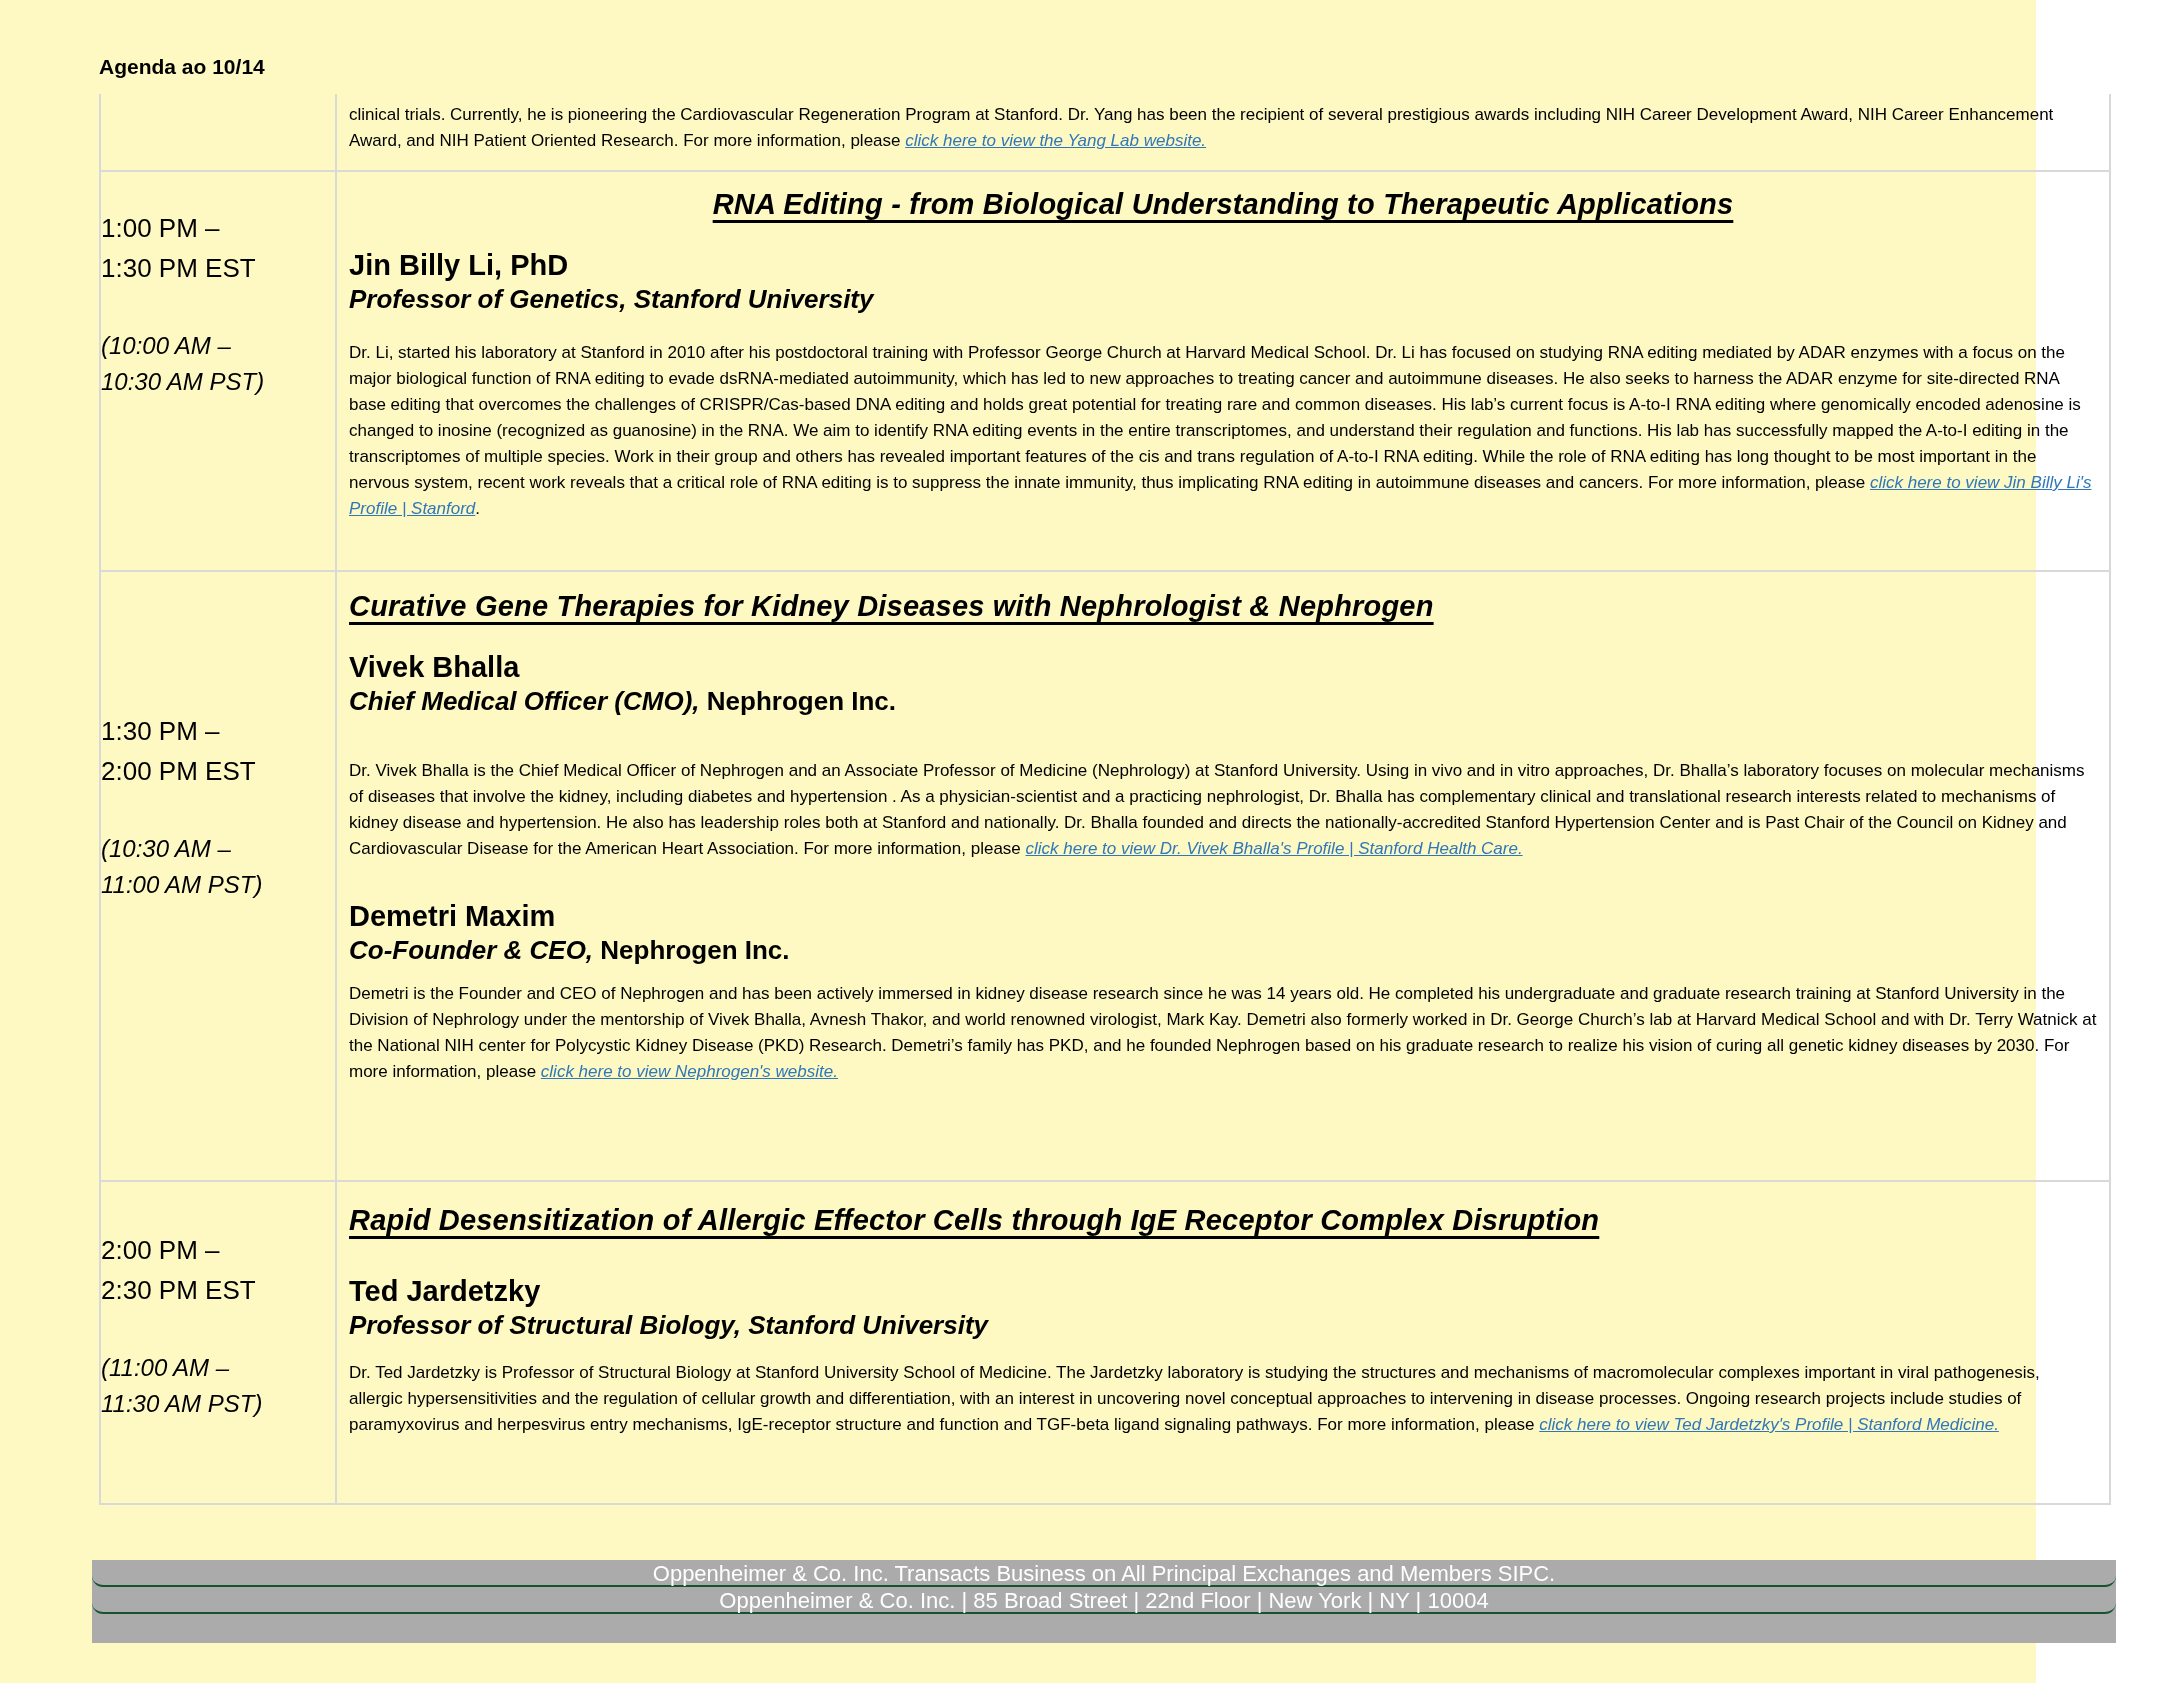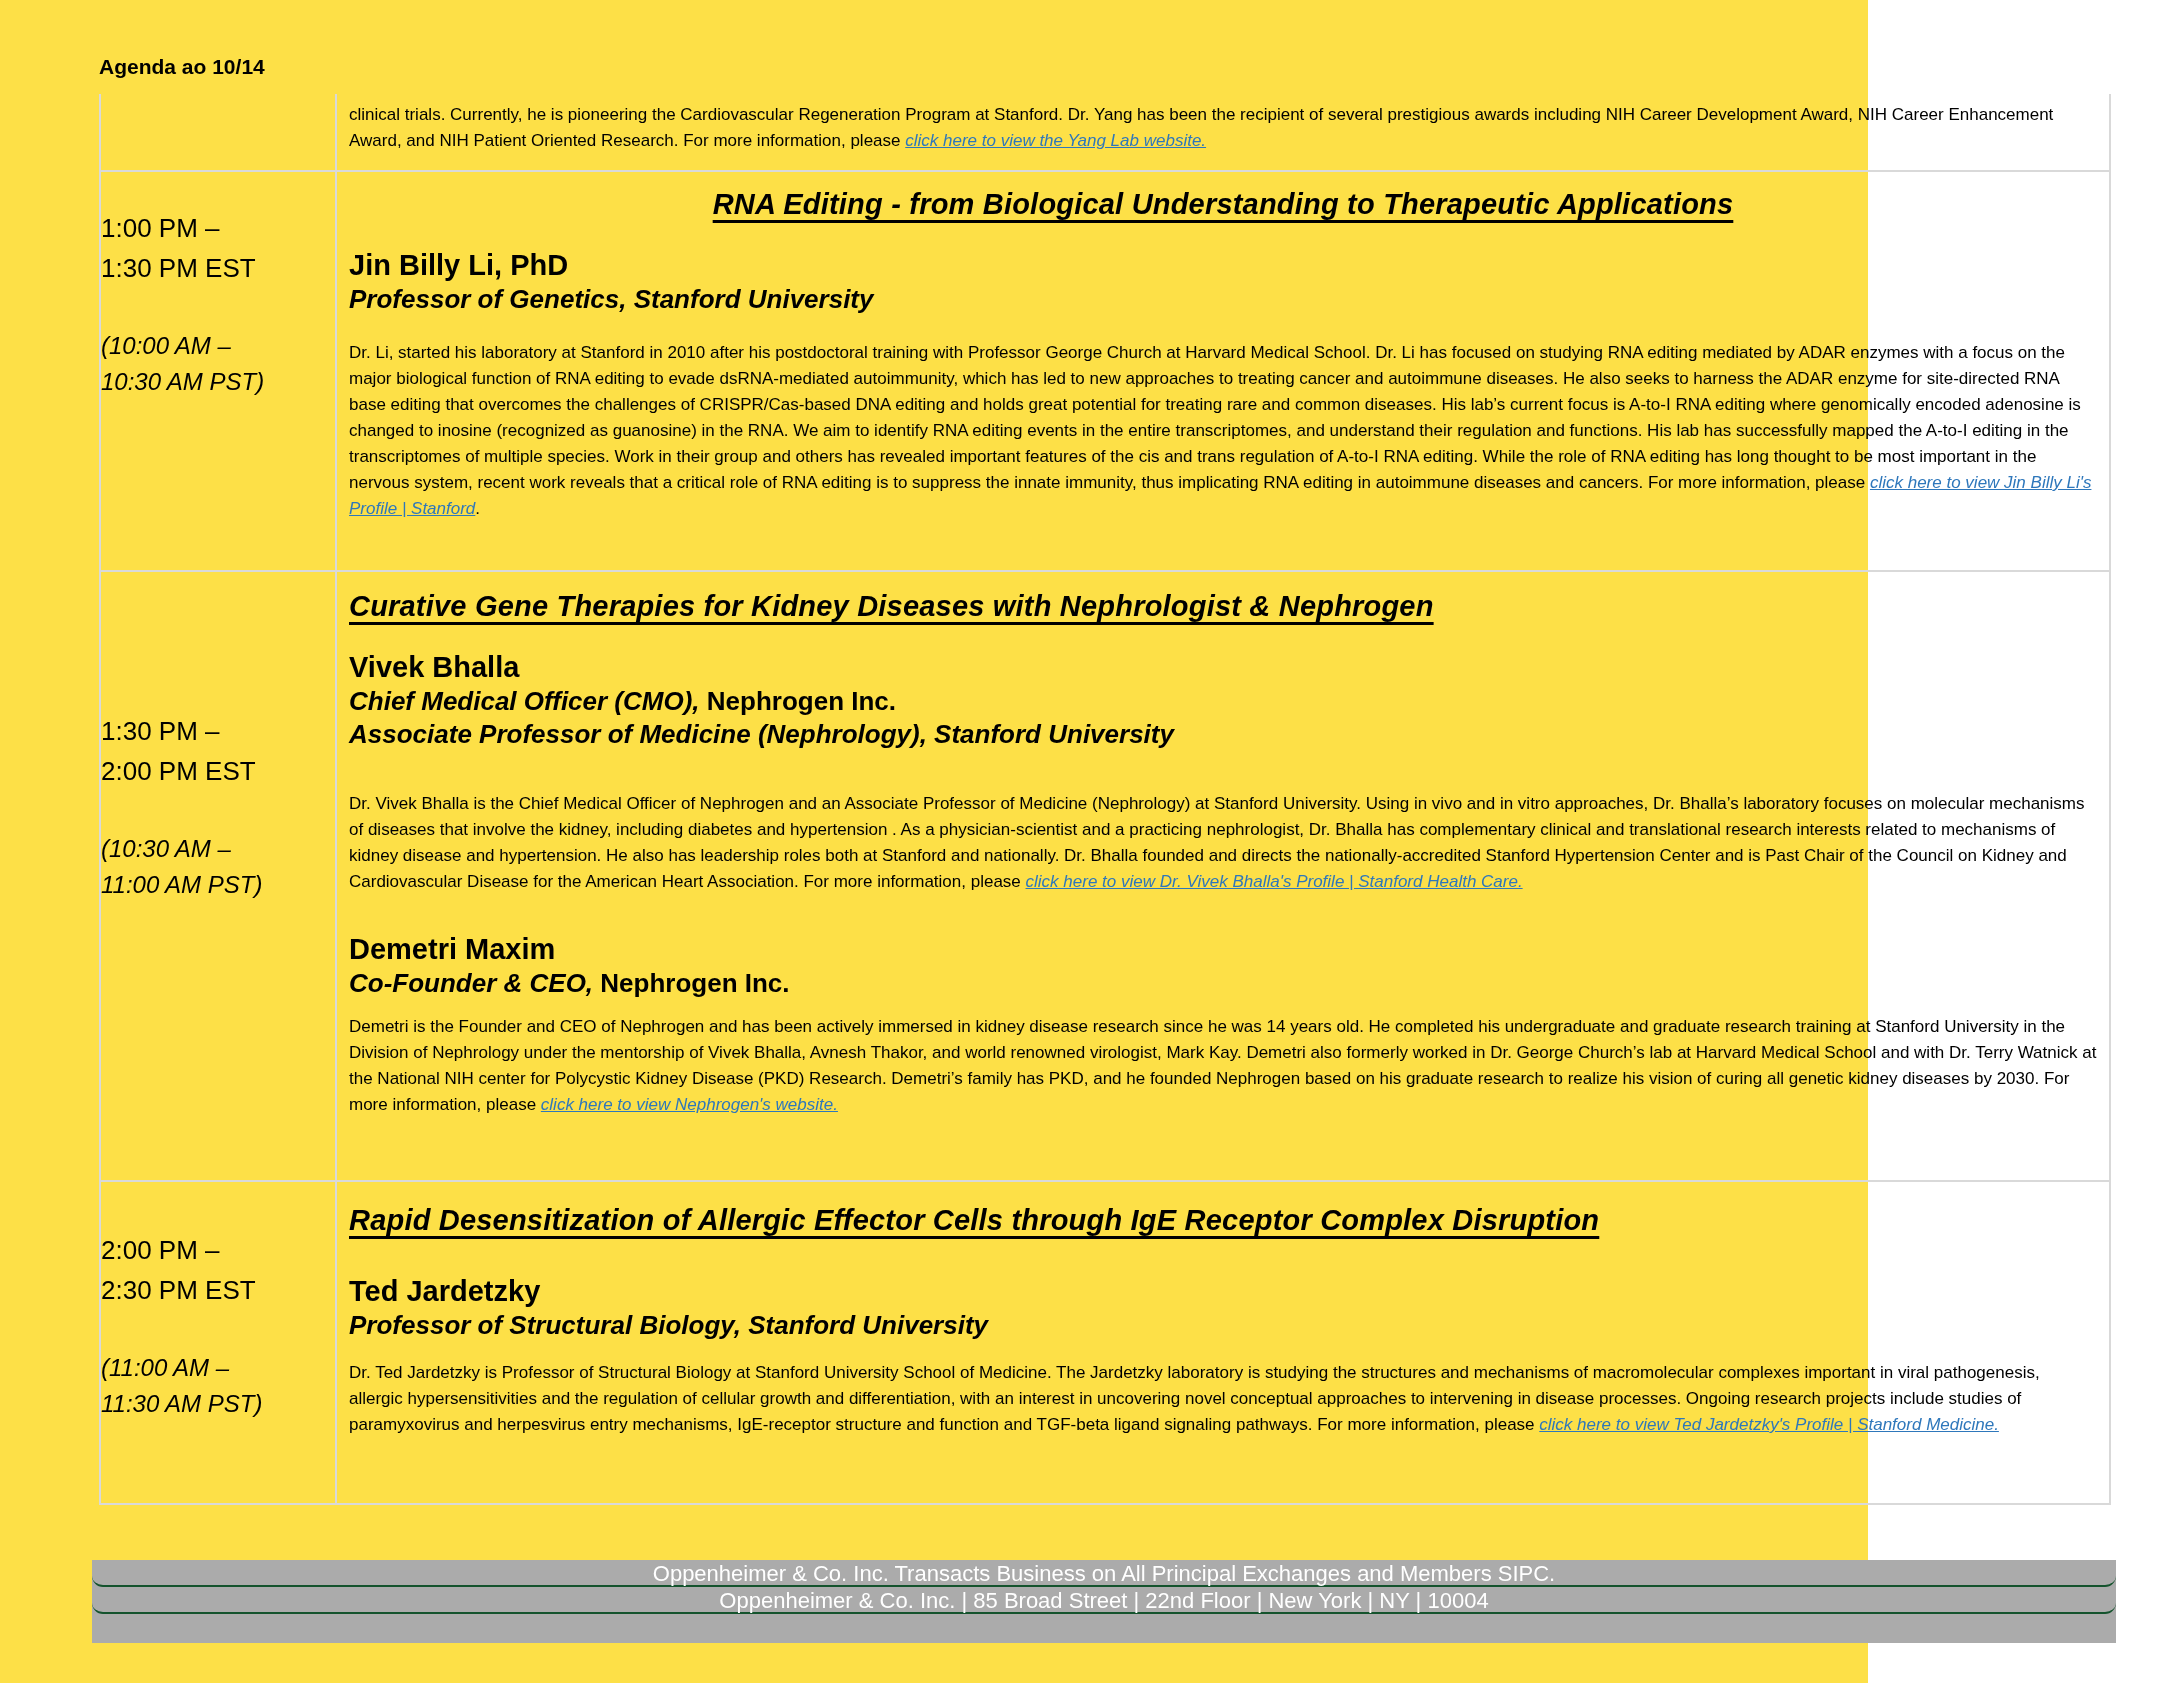--- a/index.html
+++ b/index.html
@@ -1,18 +1,18 @@
 <!DOCTYPE html>
 <html><head>
 <meta charset="utf-8">
 <style>
   * { margin:0; padding:0; box-sizing:border-box; }
   html,body { background:#ffffff; }
   .page {
-    position:relative; width:1868px; height:1683px; background:#fde047;
+    position:relative; width:2036px; height:1683px; background:#fef9c3;
     font-family:"Liberation Sans", sans-serif; color:#000;
   }
   .header-note { position:absolute; left:99px; top:55px; font-size:21px; font-weight:600; }
 
   .agenda {
     position:absolute; left:99px; top:94px; width:2012px;
     border-left:2px solid #d9d9d9; border-right:2px solid #d9d9d9; border-bottom:2px solid #d9d9d9;
   }
   .row { display:flex; border-top:2px solid #d9d9d9; overflow:hidden; }
   .row.first { border-top:none; }
@@ -88,21 +88,20 @@
         </div>
         <div class="t-pst">
           <div>(10:30 AM –</div>
           <div>11:00 AM PST)</div>
         </div>
       </div>
       <div class="cell-content pt-r2">
         <div style="margin-bottom:26px;"><span class="session-title">Curative Gene Therapies for Kidney Diseases with Nephrologist &amp; Nephrogen</span></div>
         <div class="name">Vivek Bhalla</div>
         <div class="role"><span class="ri">Chief Medical Officer (CMO),</span><span> Nephrogen Inc.</span></div>
-        <div class="role"><span class="ri">Associate Professor of Medicine (Nephrology), Stanford University</span><span></span></div>
         <p class="bio" style="margin-top:40px;"><span>Dr. Vivek Bhalla is the Chief Medical Officer of Nephrogen and an Associate Professor of Medicine (Nephrology) at Stanford University. Using in vivo and in vitro approaches, Dr. Bhalla’s laboratory focuses on molecular mechanisms of diseases that involve the kidney, including diabetes and hypertension . As a physician-scientist and a practicing nephrologist, Dr. Bhalla has complementary clinical and translational research interests related to mechanisms of kidney disease and hypertension. He also has leadership roles both at Stanford and nationally. Dr. Bhalla founded and directs the nationally-accredited Stanford Hypertension Center and is Past Chair of the Council on Kidney and Cardiovascular Disease for the American Heart Association. For more information, please </span><a class="biolink">click here to view Dr. Vivek Bhalla's Profile  | Stanford Health Care.</a><span></span></p>
         <div class="name" style="margin-top:36px;">Demetri Maxim</div>
         <div class="role"><span class="ri">Co-Founder &amp; CEO,</span><span> Nephrogen Inc.</span></div>
         <p class="bio" style="margin-top:14px;"><span>Demetri is the Founder and CEO of Nephrogen and has been actively immersed in kidney disease research since he was 14 years old. He completed his undergraduate and graduate research training at Stanford University in the Division of Nephrology under the mentorship of Vivek Bhalla, Avnesh Thakor, and world renowned virologist, Mark Kay. Demetri also formerly worked in Dr. George Church’s lab at Harvard Medical School and with Dr. Terry Watnick at the National NIH center for Polycystic Kidney Disease (PKD) Research. Demetri’s family has PKD, and he founded Nephrogen based on his graduate research to realize his vision of curing all genetic kidney diseases by 2030. For more information, please </span><a class="biolink">click here to view Nephrogen's website.</a><span></span></p>
       </div>
     </div>
 
     <div class="row h-r3">
       <div class="cell-time tt-r3">
         <div>

